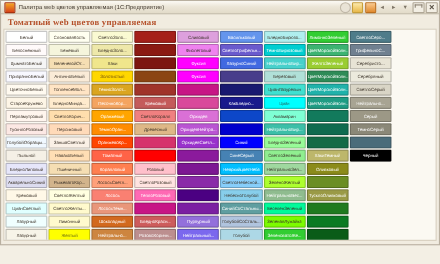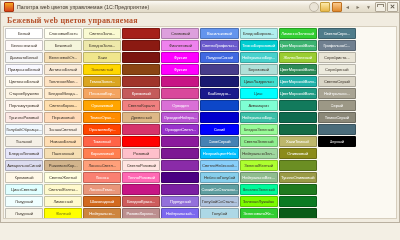--- a/index.html
+++ b/index.html
@@ -126,21 +126,21 @@
       <span class="tb-ico y"></span>
       <span class="tb-ico o"></span>
       <span class="tb-glyph">◄</span>
       <span class="tb-glyph">►</span>
       <span class="tb-glyph">▼</span>
       <span class="tb-box"></span>
       <span class="tb-x"></span>
     </div>
   </div>
 
-  <div class="heading">Бежевый web цветов управляемая</div>
+  <div class="heading">Томатный web цветов управляемая</div>
 
   <div class="grid-wrap">
     <div class="grid" id="palette-grid">
         <div class="cell" style="background: rgb(255, 255, 255);">
           <span style="color: rgb(59, 50, 40);">Белый</span>
         </div>
         <div class="cell" style="background: rgb(255, 255, 240);">
           <span style="color: rgb(59, 50, 40);">СлоноваяКость</span>
         </div>
         <div class="cell" style="background: rgb(250, 250, 210);">

